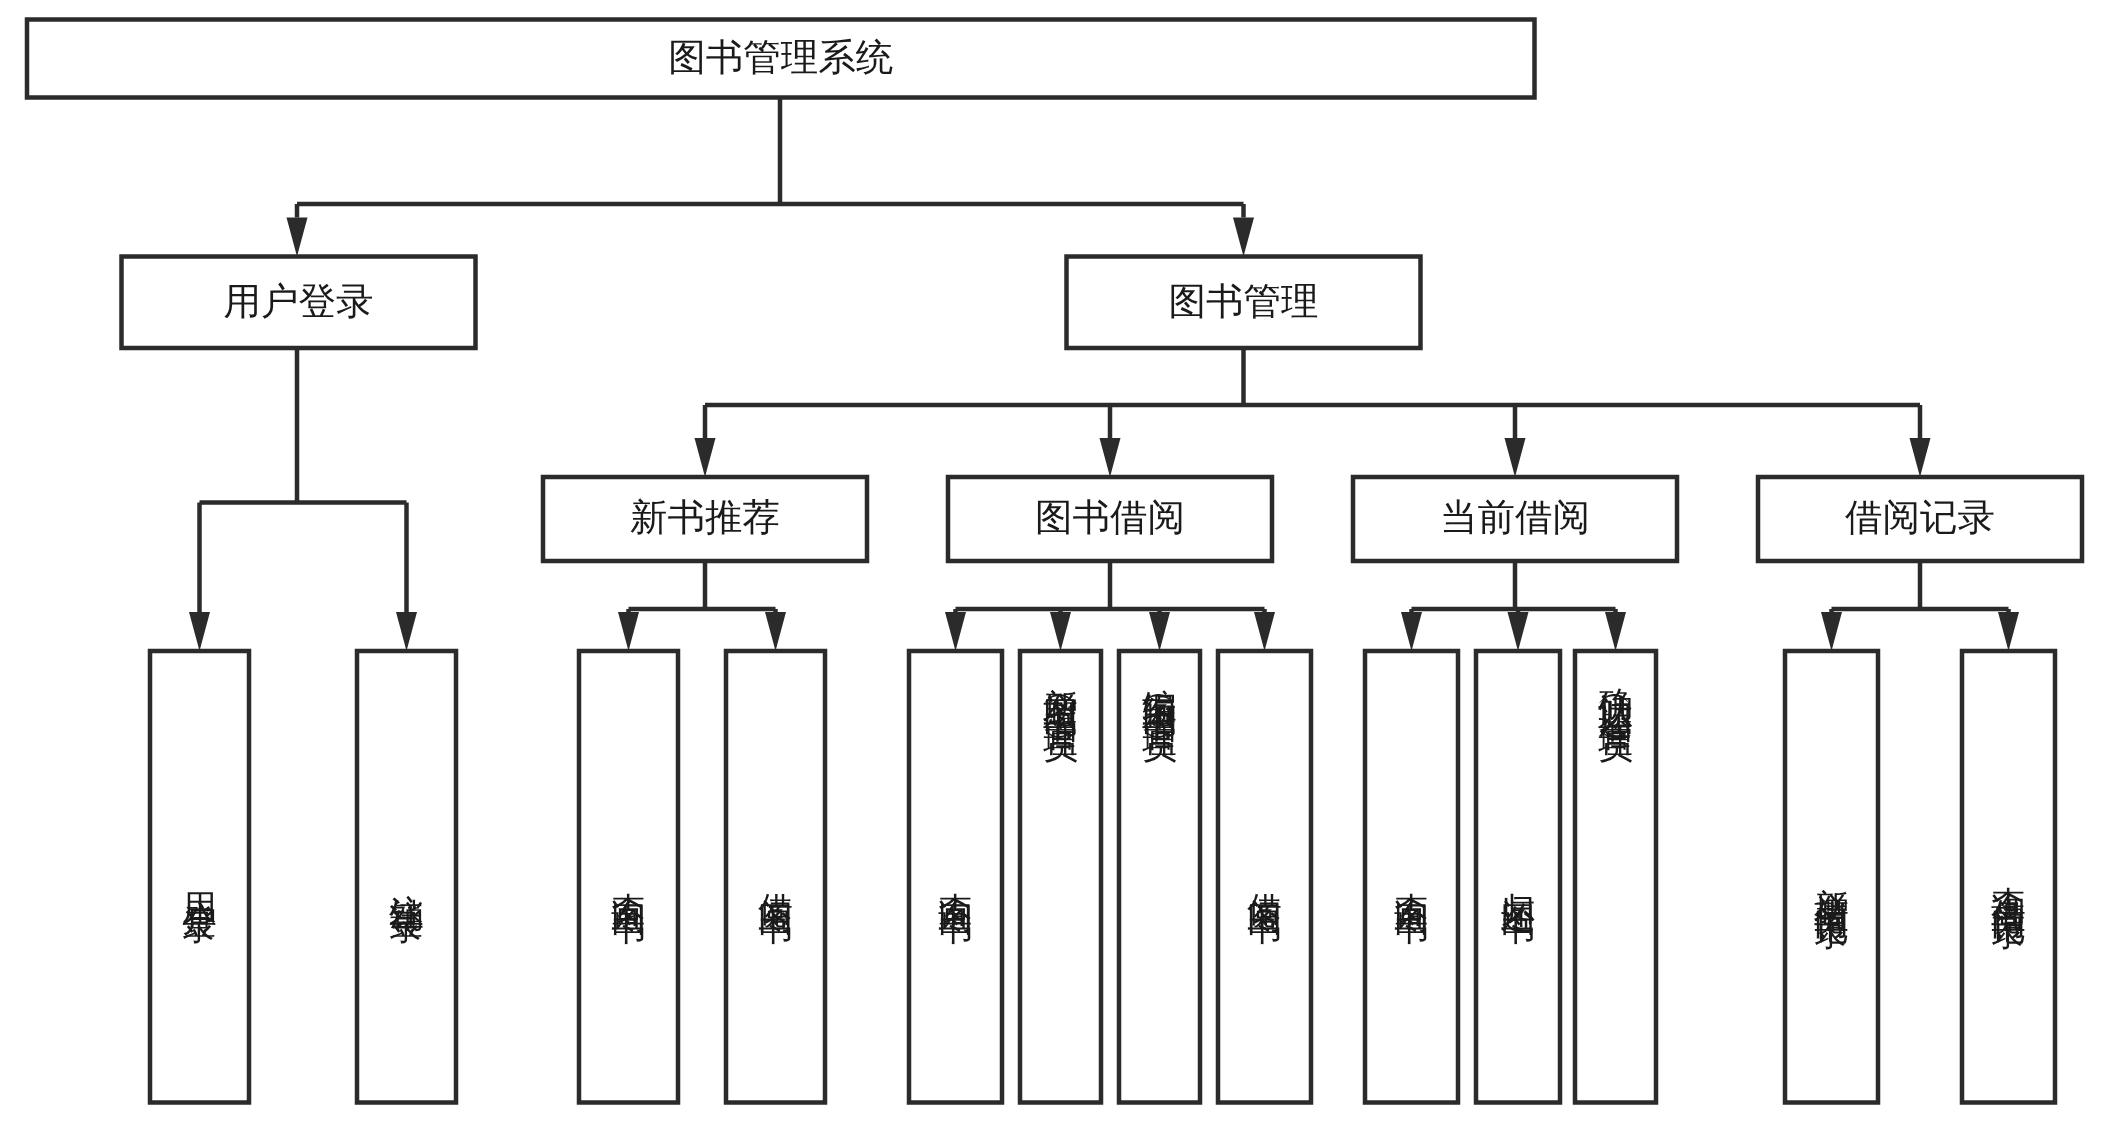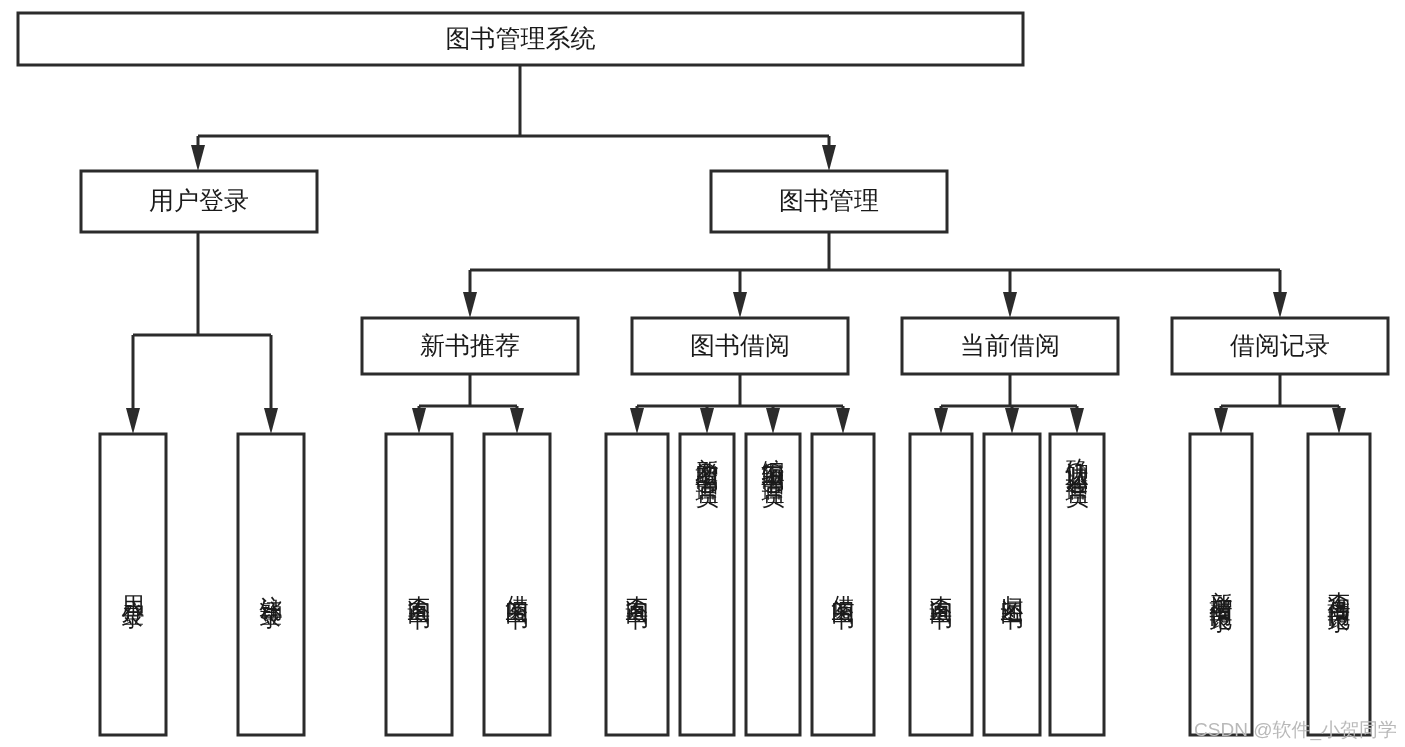--- a/index.html
+++ b/index.html
@@ -215,15 +215,14 @@
         <span class="leaf-label">确认归还（管理员）</span>
       </div>
       <div class="leaf-label-wrap" style="left: 1190px; top: 434px; width: 62px; height: 301px;">
         <span class="leaf-label centered">新增借阅记录</span>
       </div>
       <div class="leaf-label-wrap" style="left: 1308px; top: 434px; width: 62px; height: 301px;">
         <span class="leaf-label centered">查询借阅记录</span>
       </div>
     </div>
 
-  <div id="watermark">CSDN @软件_小贺同学</div>
 
 </div>
 
 </body></html>

